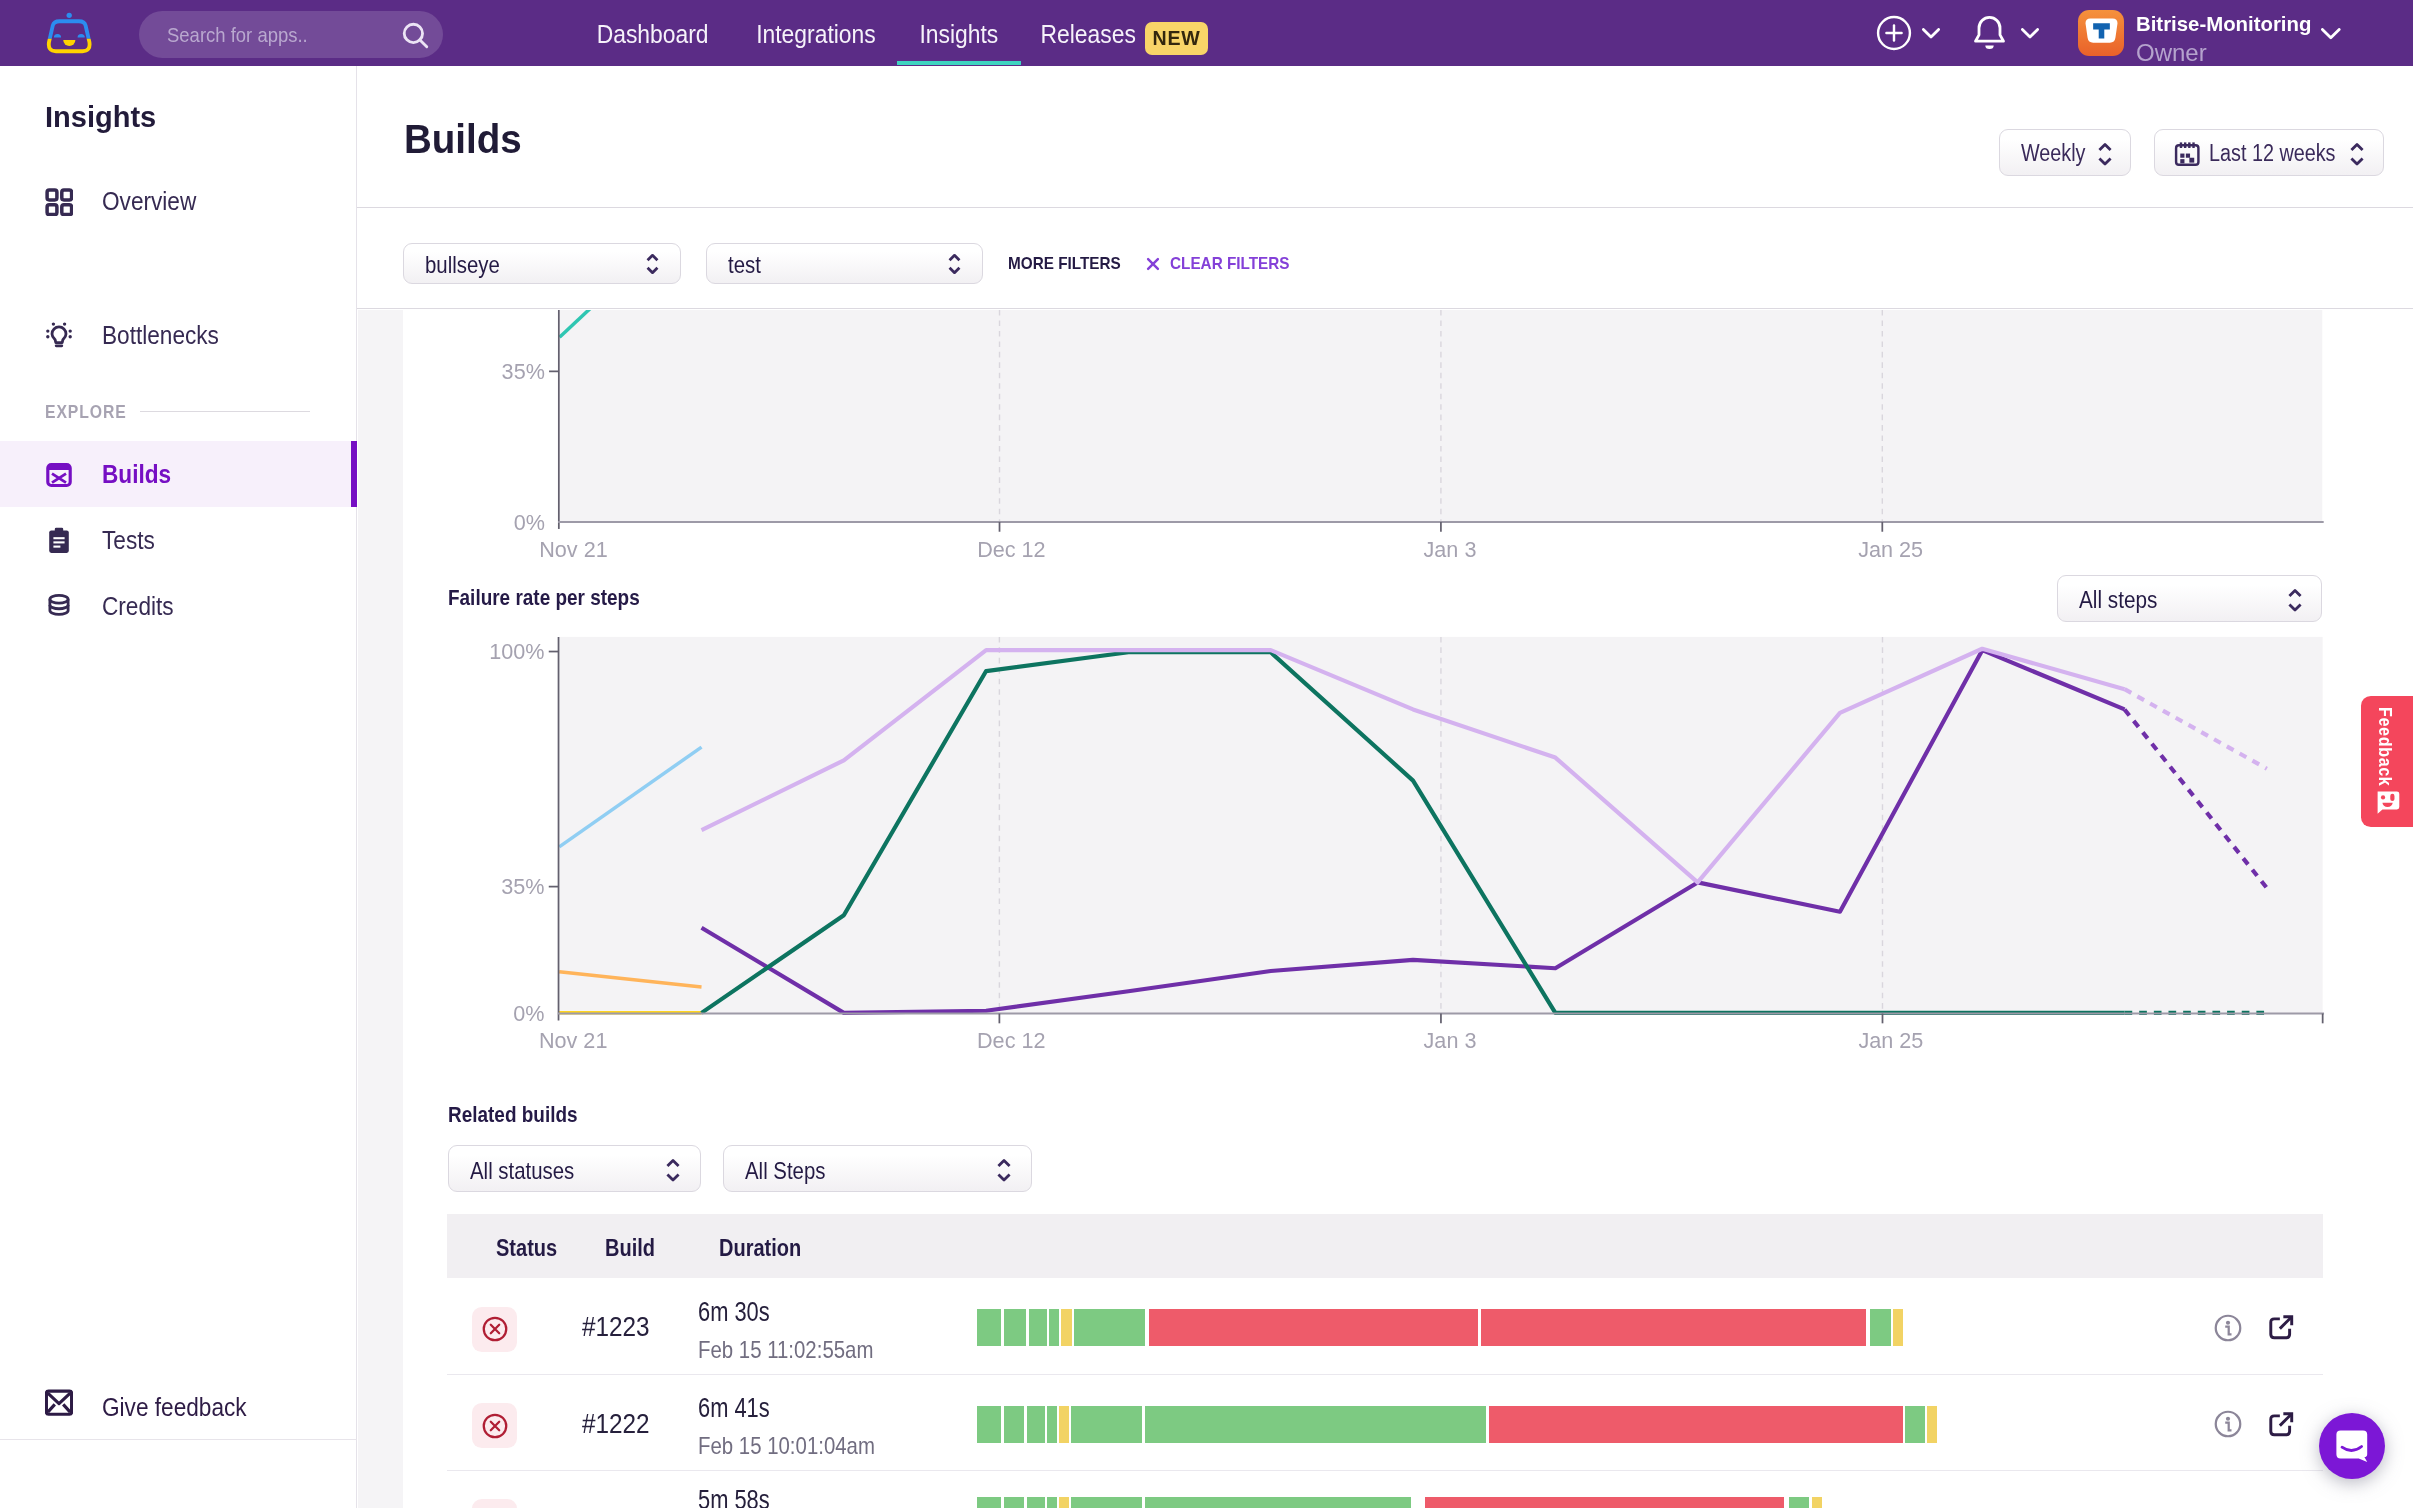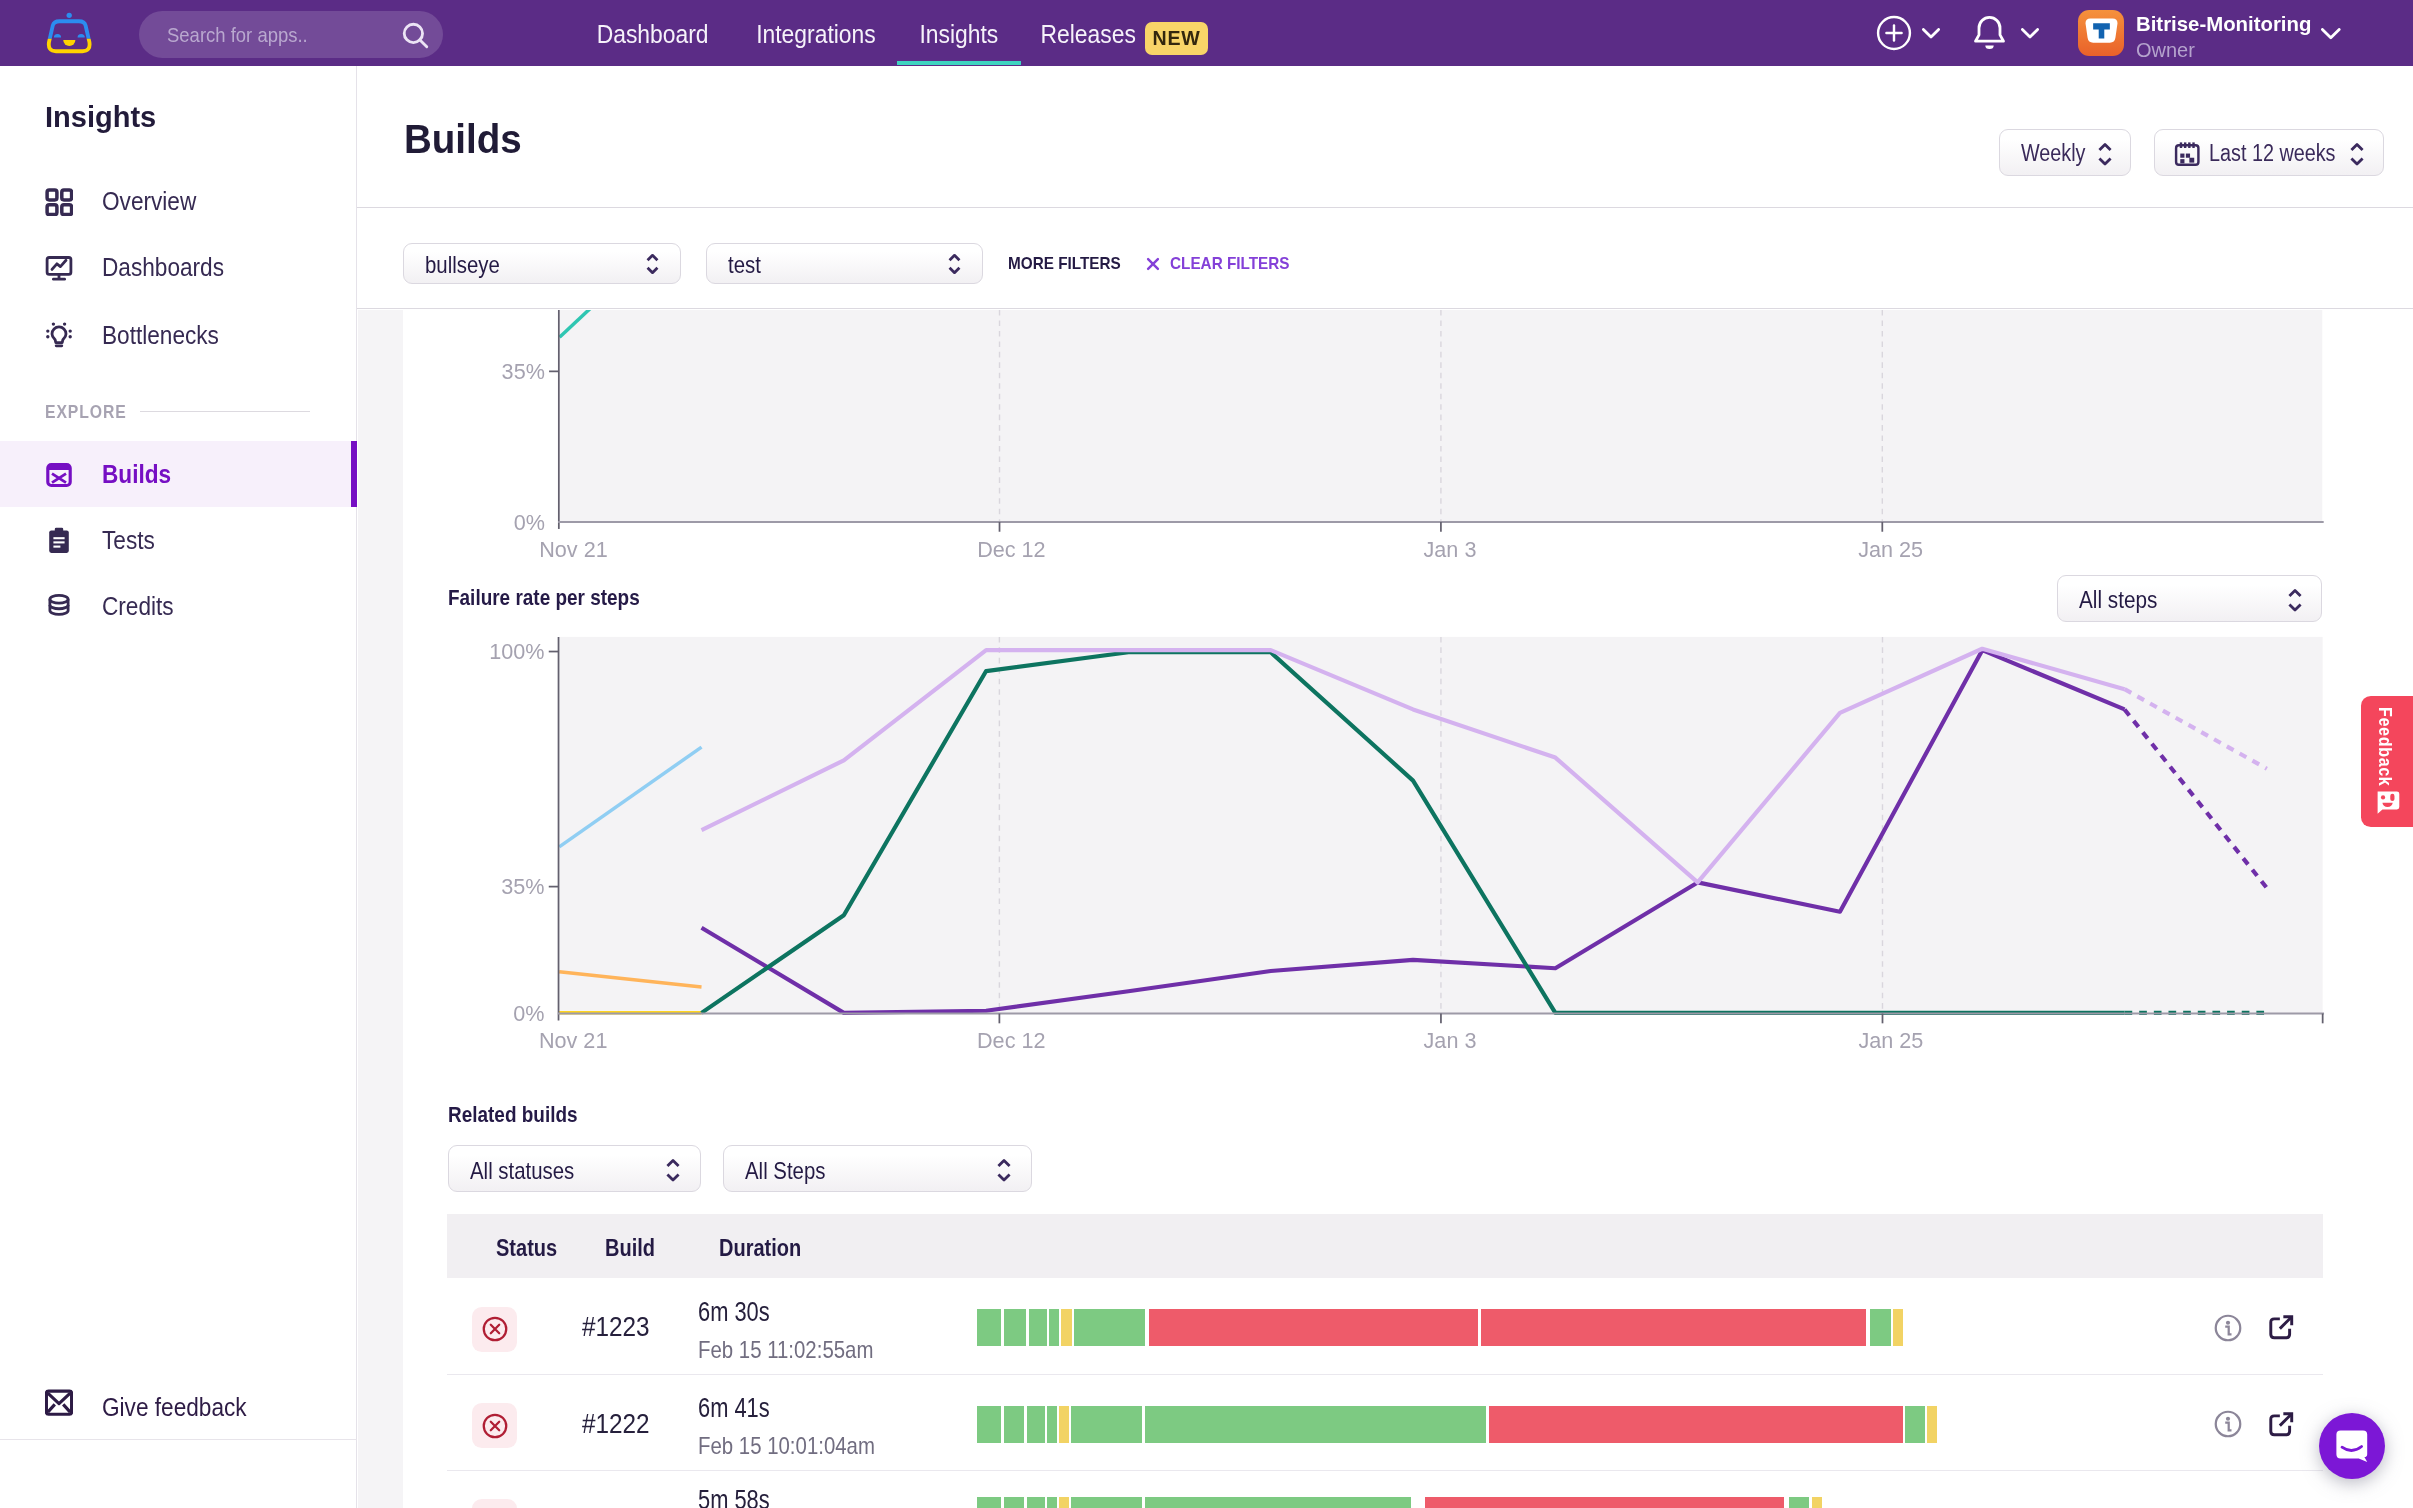--- a/index.html
+++ b/index.html
@@ -13,21 +13,21 @@
 #search{position:absolute;left:139px;top:10.5px;width:304px;height:47px;border-radius:24px;
   background:rgba(255,255,255,0.15)}
 #search .ph{position:absolute;left:28px;top:12px;font-size:21px;color:#b9a8cf;transform:scaleX(.88);transform-origin:0 50%}
 .navlink{position:absolute;top:19px;font-size:26px;color:#f6f2fa;transform:scaleX(.88)}
 #newbadge{position:absolute;left:1145px;top:21.6px;width:63px;height:33px;border-radius:7px;
   background:#f8d468;color:#33270e;font-weight:bold;text-align:center;line-height:33px;letter-spacing:0.7px;font-size:19.6px}
 #underline{position:absolute;left:897px;top:61px;width:124px;height:4.2px;background:#3ed4c0}
 #avatar{position:absolute;left:2078px;top:9.8px;width:46px;height:46px;border-radius:11.2px;
   background:linear-gradient(180deg,#f5913c,#e9612a)}
 #uname{position:absolute;left:2136px;top:12px;font-size:21px;font-weight:bold;color:#ffffff;transform:scaleX(.97);transform-origin:0 50%}
-#urole{position:absolute;left:2136px;top:39px;font-size:20px;color:#b5a3cd}
+#urole{position:absolute;left:2136px;top:39px;font-size:24px;color:#b5a3cd}
 
 #side{position:absolute;left:0;top:66px;width:357px;height:1443px;background:#fff;border-right:1.4px solid #e5e2e9}
 .sitem{position:absolute;left:0;width:288px;height:67px}
 .sitem .ic{position:absolute;left:45px;top:19.6px;width:28px;height:28px}
 .sitem .lb{position:absolute;left:102px;top:18px;font-size:26px;color:#362a52;transform:scaleX(.87);transform-origin:0 50%}
 #active{position:absolute;left:0;top:441px;width:357px;height:66px;background:#f7f0fb}
 #activebar{position:absolute;left:351px;top:441px;width:5.6px;height:66px;background:#760fc3}
 #explore{position:absolute;left:45px;top:402px;font-size:17.5px;font-weight:bold;color:#a7a3b2;letter-spacing:1px;transform:scaleX(.9);transform-origin:0 50%}
 #exline{position:absolute;left:140px;top:411px;width:170px;height:1.4px;background:#dddae0}
 #gfline{position:absolute;left:0;top:1439px;width:357px;height:1.4px;background:#e7e4ea}
@@ -127,29 +127,20 @@
 
 <div class="sitem" style="top:168px">
   <svg class="ic" viewBox="0 0 40 40">
     <rect x="3" y="3" width="14" height="14" rx="3" fill="none" stroke="#362a52" stroke-width="5"></rect>
     <rect x="24" y="3" width="14" height="14" rx="3" fill="none" stroke="#362a52" stroke-width="5"></rect>
     <rect x="3" y="24" width="14" height="14" rx="3" fill="none" stroke="#362a52" stroke-width="5"></rect>
     <rect x="24" y="24" width="14" height="14" rx="3" fill="none" stroke="#362a52" stroke-width="5"></rect>
   </svg>
   <div class="lb">Overview</div>
 </div>
-<div class="sitem" style="top:234px">
-  <svg class="ic" viewBox="0 0 40 40">
-    <rect x="3" y="5" width="34" height="24" rx="3" fill="none" stroke="#362a52" stroke-width="4"></rect>
-    <polyline points="10,22 17,14 22,18 30,9" fill="none" stroke="#362a52" stroke-width="4" stroke-linecap="round" stroke-linejoin="round"></polyline>
-    <line x1="20" y1="29" x2="20" y2="35" stroke="#362a52" stroke-width="4"></line>
-    <line x1="12" y1="36" x2="28" y2="36" stroke="#362a52" stroke-width="4" stroke-linecap="round"></line>
-  </svg>
-  <div class="lb">Dashboards</div>
-</div>
 <div class="sitem" style="top:302px">
   <svg class="ic" viewBox="0 0 40 40">
     <path d="M20 7 a10 10 0 0 1 10 10 c0 4 -2.5 6.5 -4.5 8.5 l-1 4 h-9 l-1 -4 C12.5 23.5 10 21 10 17 a10 10 0 0 1 10 -10 z" fill="none" stroke="#362a52" stroke-width="4" stroke-linejoin="round"></path>
     <line x1="16" y1="34" x2="24" y2="34" stroke="#362a52" stroke-width="4" stroke-linecap="round"></line>
     <circle cx="4" cy="13" r="2.4" fill="#362a52"></circle>
     <circle cx="4" cy="21" r="2.4" fill="#362a52"></circle>
     <circle cx="36" cy="13" r="2.4" fill="#362a52"></circle>
     <circle cx="36" cy="21" r="2.4" fill="#362a52"></circle>
     <circle cx="12" cy="3" r="2.4" fill="#362a52"></circle>
     <circle cx="28" cy="3" r="2.4" fill="#362a52"></circle>

